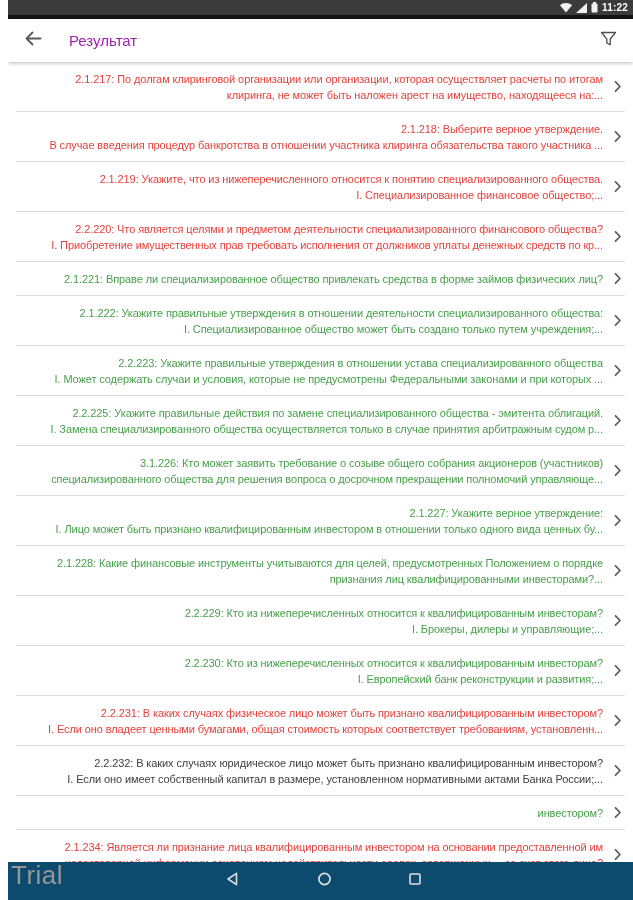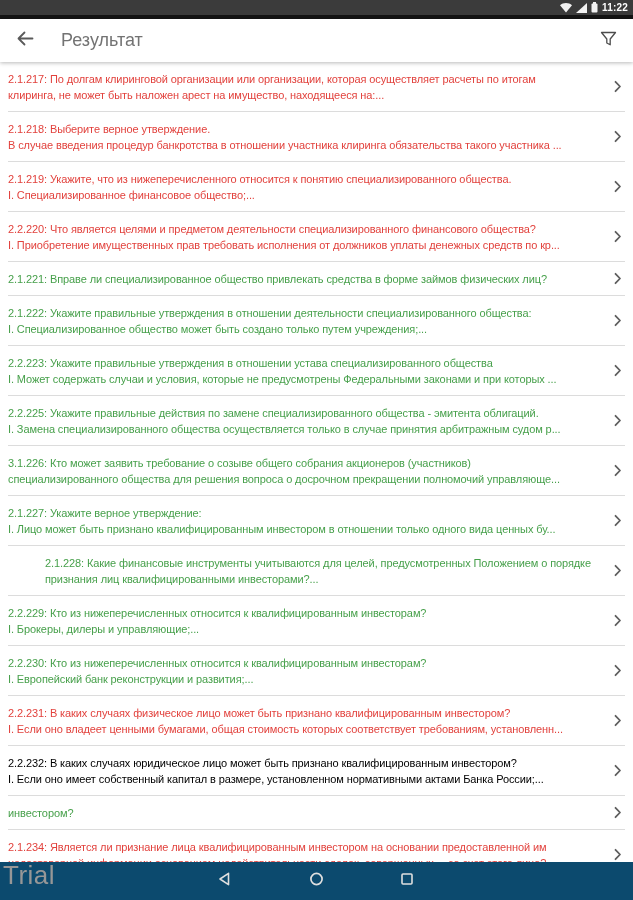--- a/index.html
+++ b/index.html
@@ -1,47 +1,47 @@
 <!DOCTYPE html>
 <html><head>
 <meta charset="utf-8">
 <style>
   html,body { margin:0; padding:0; }
   body {
     width:633px; height:900px; overflow:hidden; position:relative;
     background:#ffffff;
     font-family:"Liberation Sans","DejaVu Sans",sans-serif;
   }
-  .screen { position:absolute; inset:0; overflow:hidden; }
+  .screen { position:absolute; inset:0; overflow:hidden;margin-left:8px; }
 
   
   .status-bar {
     height:15px; background:#3b3b3b; border-bottom:4px solid #141414;
     display:flex; justify-content:flex-end; align-items:center;
     gap:4px; padding-right:5px;
   }
   .status-bar svg { display:block; }
   .time { color:#ffffff; font-size:10px; font-weight:bold; letter-spacing:0.2px; }
 
   
   .toolbar {
     height:43px; background:#ffffff; display:flex; align-items:center;
     padding:0 16px; position:relative; z-index:3;
     box-shadow:0 1px 4px rgba(0,0,0,0.28);
   }
   .back-btn { display:flex; align-items:center; cursor:pointer; }
-  .title { font-size:18px; color:#737373; margin-left:27px; }
+  .title { font-size:15px; color:#a21caf; margin-left:27px; }
   .filter-btn { margin-left:auto; display:flex; align-items:center; cursor:pointer; }
 
   
   .list {
     position:absolute; top:62px; left:0; right:0; bottom:0;
     overflow:hidden; background:#ffffff; z-index:1;
   }
-  .row { display:flex; align-items:center; padding:8.5px 0 8.5px 8px; }
+  .row { display:flex; align-items:center; padding:8.5px 0 8.5px 8px;text-align:right; }
   .row-text { flex:1; min-width:0; font-size:11px; line-height:16px; letter-spacing:-0.1px; }
   .line { white-space:nowrap; overflow:hidden; }
   .chev { width:30px; display:flex; justify-content:center; align-items:center; flex:0 0 30px; }
   .divider { height:1px; background:#dcdcdc; margin:0 8px; }
 
   
   .nav-bar {
     position:absolute; left:0; bottom:0; width:100%; height:38px;
     background:#0c4a6e; z-index:5;text-align:center;
   }
@@ -274,21 +274,21 @@
       <div class="line l2">I. Если оно владеет ценными бумагами, общая стоимость которых соответствует требованиям, установленн...</div>
     </div>
     <span class="chev">
       <svg width="8" height="13" viewBox="0 0 8 13">
             <polyline points="1.5,1.8 6,6.5 1.5,11.2" fill="none" stroke="#5f5f5f" stroke-width="1.8" stroke-linecap="round" stroke-linejoin="round"></polyline>
           </svg>
     </span>
   </div>
   <div class="divider"></div>
 
-  <div class="row" style="color: #000000;">
+  <div class="row" style="color: #404040;">
     <div class="row-text">
       <div class="line l1">2.2.232: В каких случаях юридическое лицо может быть признано квалифицированным инвестором?</div>
       <div class="line l2">I. Если оно имеет собственный капитал в размере, установленном нормативными актами Банка России;...</div>
     </div>
     <span class="chev">
       <svg width="8" height="13" viewBox="0 0 8 13">
             <polyline points="1.5,1.8 6,6.5 1.5,11.2" fill="none" stroke="#5f5f5f" stroke-width="1.8" stroke-linecap="round" stroke-linejoin="round"></polyline>
           </svg>
     </span>
   </div>

